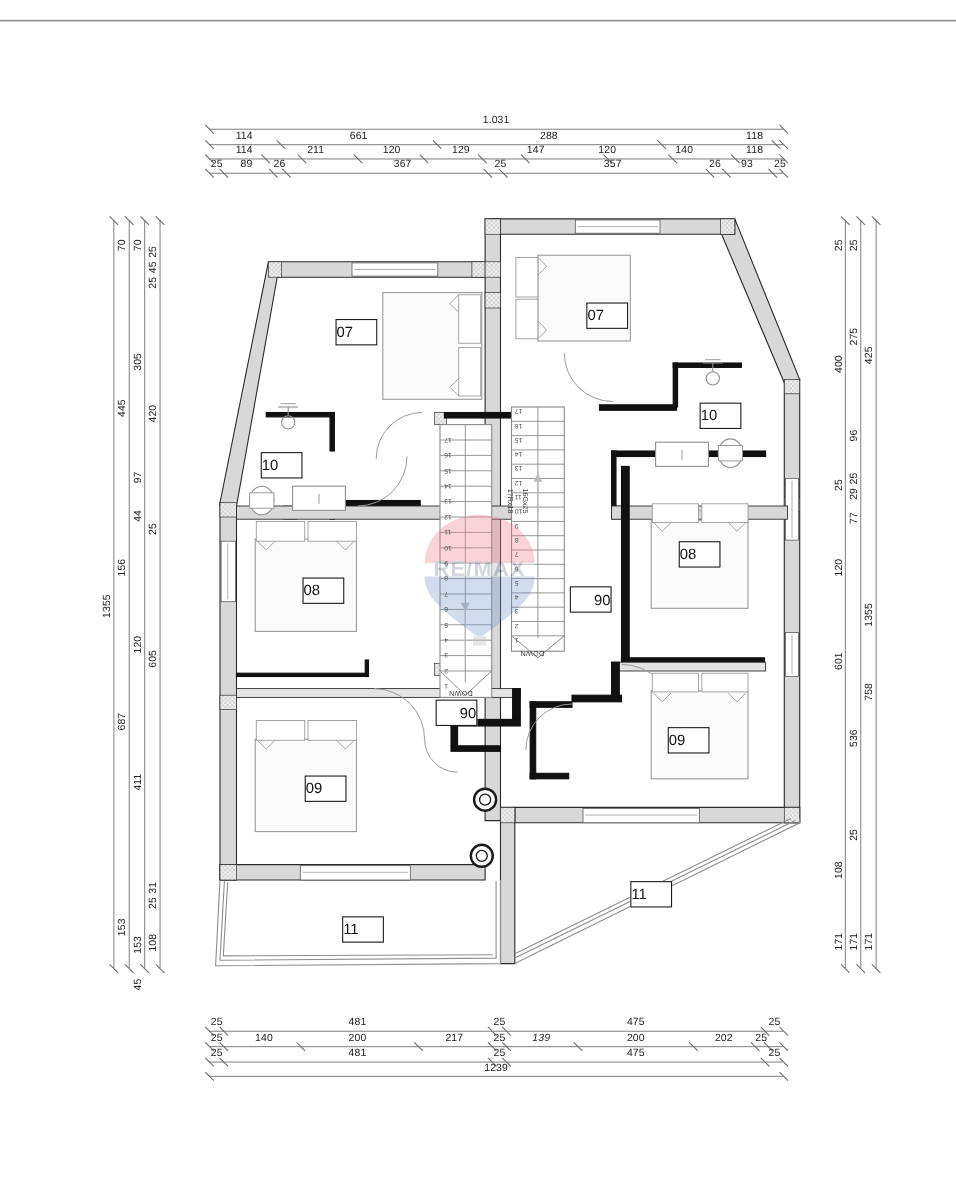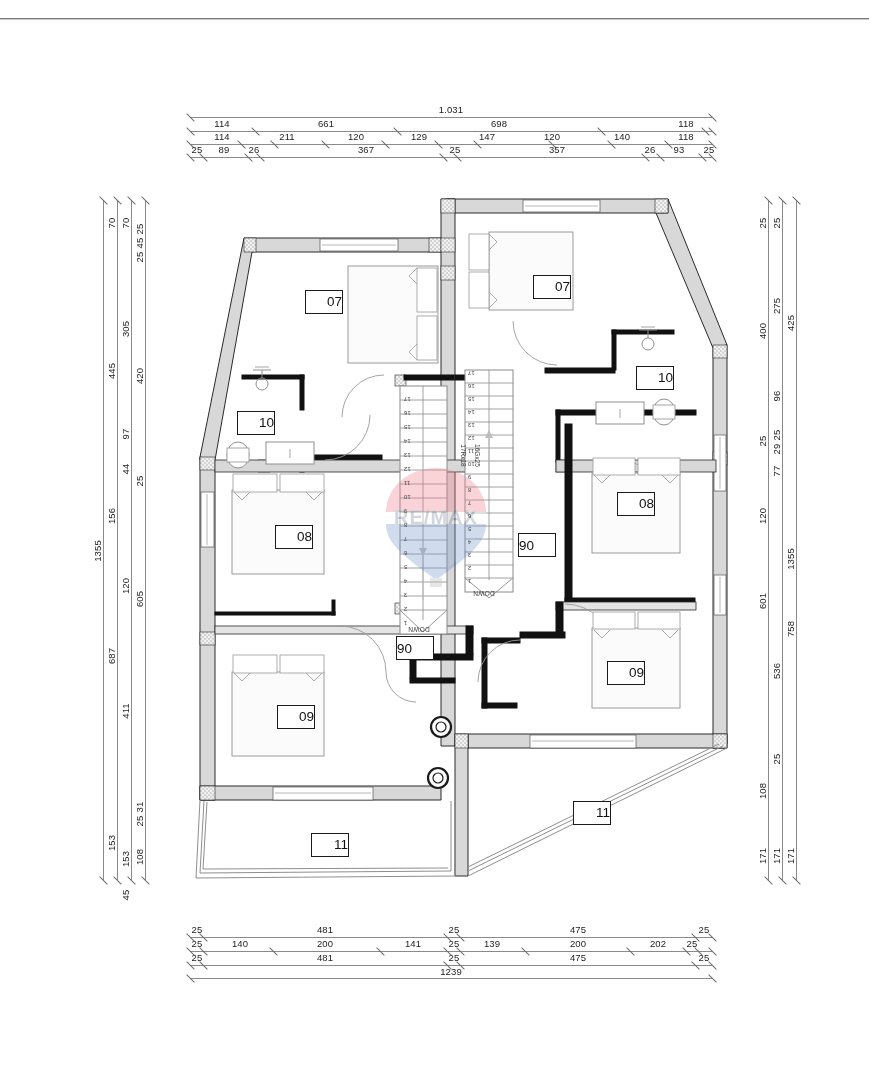--- a/index.html
+++ b/index.html
@@ -63,21 +63,21 @@
     position: absolute;
     border: 1.1px solid #1b1b1b;
     background: #ffffff;
     color: #111111;
     font-family: "Liberation Sans", sans-serif;
     font-size: 13.5px;
     text-align: center;
     line-height: 1;
     display: flex;
     align-items: center;
-    justify-content: flex-end;
+    justify-content: flex-start;
     z-index: 40;
   }
   .roomlabel.rot {
     transform-origin: center center;
     transform: rotate(180deg);
   }
 
   
   .stepnum {
     position: absolute;
@@ -502,21 +502,21 @@
       <div class="dimtext" style="left: 451px; top: 104px; transform: translateX(-50%);">1.031</div>
       <div class="dimline" style="left: 190px; top: 131px; width: 522px;"></div>
       <div class="tick" style="left: 190px; top: 126px; height: 11px; transform: rotate(-45deg);"></div>
       <div class="tick" style="left: 255px; top: 126px; height: 11px; transform: rotate(-45deg);"></div>
       <div class="tick" style="left: 397px; top: 126px; height: 11px; transform: rotate(-45deg);"></div>
       <div class="tick" style="left: 601px; top: 126px; height: 11px; transform: rotate(-45deg);"></div>
       <div class="tick" style="left: 705px; top: 126px; height: 11px; transform: rotate(-45deg);"></div>
       <div class="tick" style="left: 712px; top: 126px; height: 11px; transform: rotate(-45deg);"></div>
       <div class="dimtext" style="left: 222px; top: 118px; transform: translateX(-50%);">114</div>
       <div class="dimtext" style="left: 326px; top: 118px; transform: translateX(-50%);">661</div>
-      <div class="dimtext" style="left: 499px; top: 118px; transform: translateX(-50%);">698</div>
+      <div class="dimtext" style="left: 499px; top: 118px; transform: translateX(-50%);">288</div>
       <div class="dimtext" style="left: 686px; top: 118px; transform: translateX(-50%);">118</div>
       <div class="dimline" style="left: 190px; top: 144px; width: 522px;"></div>
       <div class="tick" style="left: 190px; top: 139px; height: 11px; transform: rotate(-45deg);"></div>
       <div class="tick" style="left: 241px; top: 139px; height: 11px; transform: rotate(-45deg);"></div>
       <div class="tick" style="left: 274px; top: 139px; height: 11px; transform: rotate(-45deg);"></div>
       <div class="tick" style="left: 325px; top: 139px; height: 11px; transform: rotate(-45deg);"></div>
       <div class="tick" style="left: 385px; top: 139px; height: 11px; transform: rotate(-45deg);"></div>
       <div class="tick" style="left: 438px; top: 139px; height: 11px; transform: rotate(-45deg);"></div>
       <div class="tick" style="left: 477px; top: 139px; height: 11px; transform: rotate(-45deg);"></div>
       <div class="tick" style="left: 552px; top: 139px; height: 11px; transform: rotate(-45deg);"></div>
@@ -571,23 +571,23 @@
       <div class="tick" style="left: 447px; top: 946px; height: 11px; transform: rotate(-45deg);"></div>
       <div class="tick" style="left: 460px; top: 946px; height: 11px; transform: rotate(-45deg);"></div>
       <div class="tick" style="left: 525px; top: 946px; height: 11px; transform: rotate(-45deg);"></div>
       <div class="tick" style="left: 630px; top: 946px; height: 11px; transform: rotate(-45deg);"></div>
       <div class="tick" style="left: 686px; top: 946px; height: 11px; transform: rotate(-45deg);"></div>
       <div class="tick" style="left: 698px; top: 946px; height: 11px; transform: rotate(-45deg);"></div>
       <div class="tick" style="left: 712px; top: 946px; height: 11px; transform: rotate(-45deg);"></div>
       <div class="dimtext" style="left: 197px; top: 938px; transform: translateX(-50%);">25</div>
       <div class="dimtext" style="left: 240px; top: 938px; transform: translateX(-50%);">140</div>
       <div class="dimtext" style="left: 325px; top: 938px; transform: translateX(-50%);">200</div>
-      <div class="dimtext" style="left: 413px; top: 938px; transform: translateX(-50%);">141</div>
+      <div class="dimtext" style="left: 413px; top: 938px; transform: translateX(-50%);">217</div>
       <div class="dimtext" style="left: 454px; top: 938px; transform: translateX(-50%);">25</div>
-      <div class="dimtext" style="left: 492px; top: 938px; transform: translateX(-50%);">139</div>
+      <div class="dimtext" style="left: 492px; top: 938px; transform: translateX(-50%); font-style: italic;">139</div>
       <div class="dimtext" style="left: 578px; top: 938px; transform: translateX(-50%);">200</div>
       <div class="dimtext" style="left: 658px; top: 938px; transform: translateX(-50%);">202</div>
       <div class="dimtext" style="left: 692px; top: 938px; transform: translateX(-50%);">25</div>
       <div class="dimline" style="left: 190px; top: 965px; width: 522px;"></div>
       <div class="tick" style="left: 190px; top: 960px; height: 11px; transform: rotate(-45deg);"></div>
       <div class="tick" style="left: 203px; top: 960px; height: 11px; transform: rotate(-45deg);"></div>
       <div class="tick" style="left: 447px; top: 960px; height: 11px; transform: rotate(-45deg);"></div>
       <div class="tick" style="left: 460px; top: 960px; height: 11px; transform: rotate(-45deg);"></div>
       <div class="tick" style="left: 695px; top: 960px; height: 11px; transform: rotate(-45deg);"></div>
       <div class="tick" style="left: 712px; top: 960px; height: 11px; transform: rotate(-45deg);"></div>

